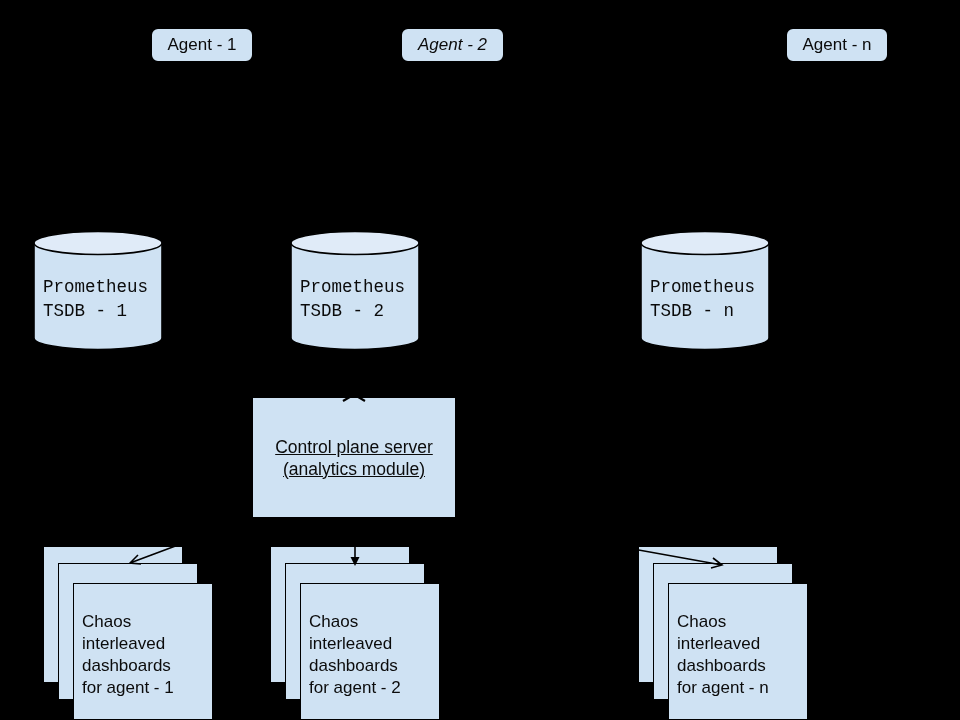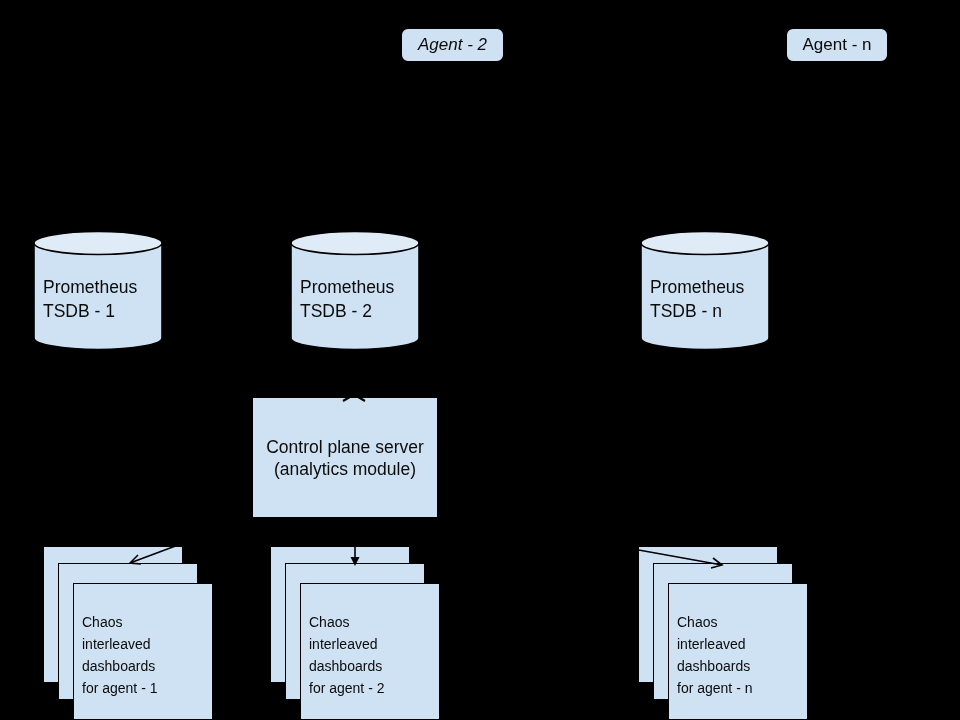--- a/index.html
+++ b/index.html
@@ -22,47 +22,50 @@
     border:2px solid var(--stroke,#000);
     border-radius:8px;
     display:flex;align-items:center;justify-content:center;
     font-size:17px;
   }
   .cyl{position:absolute;width:130px;height:120px;}
   .cyl-body{fill:var(--node-fill,#cfe2f3);stroke:var(--stroke,#000);stroke-width:1.6;}
   .cyl-top{fill:var(--cylinder-top-fill,#e0ebf8);stroke:var(--stroke,#000);stroke-width:1.6;}
   .cyl-label{
     position:absolute;width:118px;
-    font-size:17.5px;line-height:24px;white-space:pre-line;
+    font-size:17.5px;line-height:24px;white-space:pre-line;font-family:Liberation Mono, monospace;
   }
   .control-plane{
-    position:absolute;left:253px;top:398px;width:184px;height:119px;
+    position:absolute;left:253px;top:398px;width:202px;height:119px;
     background:var(--node-fill,#cfe2f3);
     display:flex;align-items:center;justify-content:center;text-align:center;
-    font-size:17.5px;line-height:22px;white-space:pre-line;
+    font-size:17.5px;line-height:22px;white-space:pre-line;text-decoration:underline;
   }
   .card{
     position:absolute;width:140px;height:137px;box-sizing:border-box;
     background:var(--node-fill,#cfe2f3);
     border:1px solid var(--stroke,#000);
   }
   .card-label{
     padding:27px 6px 0 8px;
-    font-size:14px;line-height:22px;white-space:pre-line;
+    font-size:17px;line-height:22px;white-space:pre-line;
   }
   .overlay{position:absolute;left:0;top:0;pointer-events:none;}
   .arrow{stroke:var(--stroke,#000);stroke-width:1.6;fill:none;}
   .arrow-head-filled{fill:var(--stroke,#000);stroke:none;}
   .arrow-thick{stroke:var(--stroke,#000);stroke-width:2.2;fill:none;}
 </style>
 </head>
 <body>
 
 <div class="canvas">
 
+  <div class="agent-box" style="left:150px;top:27px;width:104px;">
+    <span>Agent - 1</span>
+  </div>
   <div class="agent-box" style="left:400px;top:27px;width:105px;font-style:italic;">
     <span>Agent - 2</span>
   </div>
   <div class="agent-box" style="left:785px;top:27px;width:104px;text-align:right;">
     <span>Agent - n</span>
   </div>
 
   <svg class="cyl" style="left:33px;top:230px;" viewBox="0 0 130 120">
     <path class="cyl-body" d="M1,13 L1,108 A64,11.5 0 0 0 129,108 L129,13 Z"></path>
     <ellipse class="cyl-top" cx="65" cy="13" rx="64" ry="11.5"></ellipse>

